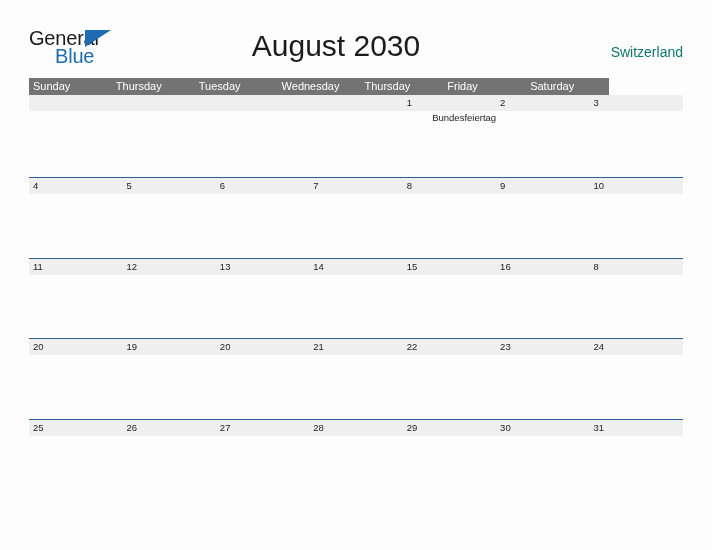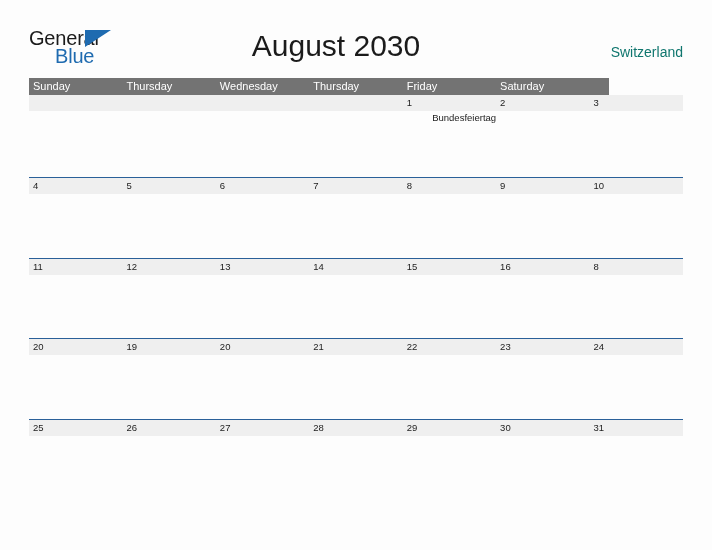--- a/index.html
+++ b/index.html
@@ -173,20 +173,21 @@
 
   <div class="cal-country">Switzerland</div>
 
 </div>
 
 <div class="calendar">
 
   <div class="weekday-row">
     <div class="weekday-cell">Sunday</div>
     <div class="weekday-cell">Thursday</div>
+    <div class="weekday-cell">Tuesday</div>
     <div class="weekday-cell">Wednesday</div>
     <div class="weekday-cell">Thursday</div>
     <div class="weekday-cell">Friday</div>
     <div class="weekday-cell">Saturday</div>
   </div>
 
   <div class="week-row first">
     <div class="date-band">
       <div class="date-cell"></div>
       <div class="date-cell"></div>

